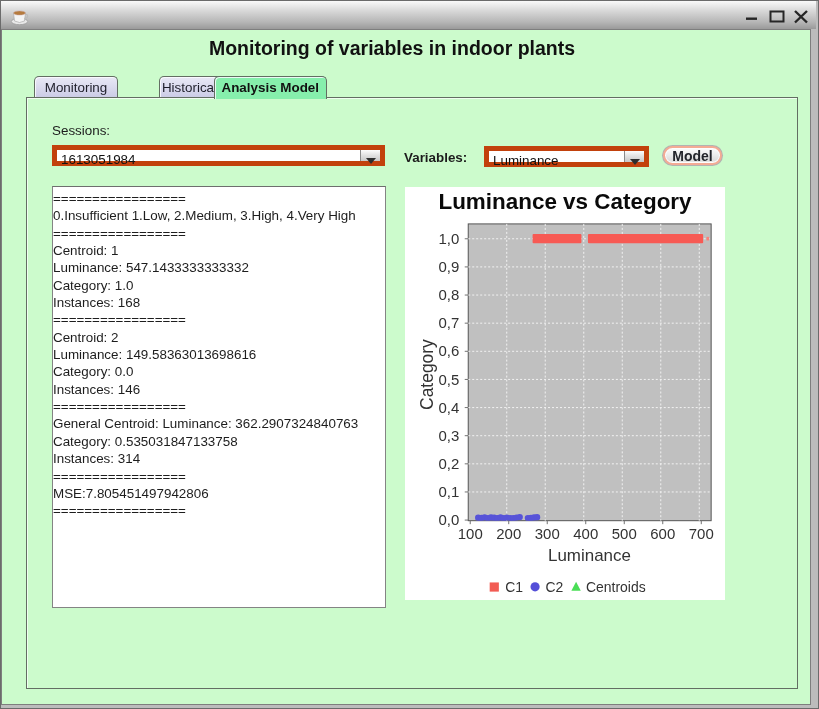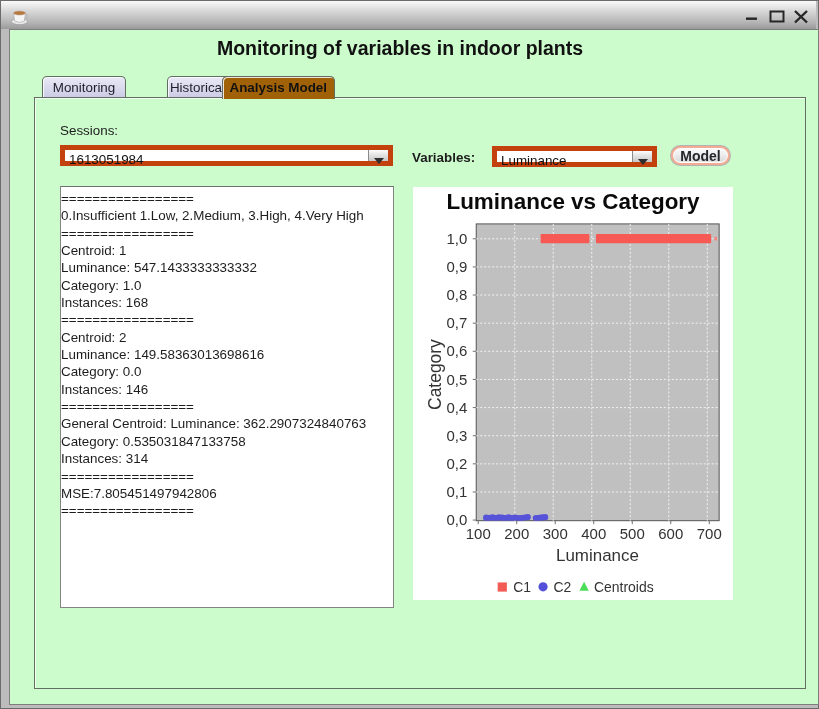--- a/index.html
+++ b/index.html
@@ -2,29 +2,29 @@
 <html><head>
 <meta charset="utf-8">
 <style>
 * { margin:0; padding:0; box-sizing:border-box; }
 html,body { width:819px; height:709px; overflow:hidden; font-family:"Liberation Sans", sans-serif; }
 #win { position:absolute; left:0; top:0; width:819px; height:709px; background:#6b6b6b; }
 #frame { position:absolute; left:1px; top:1px; width:817px; height:707px; background:#bcbcbc; }
 #titlebar { position:absolute; left:1px; top:1px; width:815px; height:28px;
   background:linear-gradient(#fafafa 0%, #d8d8d8 35%, #b6b6b6 75%, #9a9a9a 100%); }
 #cup { position:absolute; left:9px; top:7px; }
-#content { position:absolute; left:10px; top:30px; width:808px; height:674px; background:#ccfbcc;
+#content { position:absolute; left:2px; top:30px; width:808px; height:674px; background:#ccfbcc;
   box-shadow:0 0 0 1px #7e7e7e; }
 #apptitle { position:absolute; left:0px; top:7px; width:780px; text-align:center;
   font-size:19.5px; font-weight:bold; color:#111; }
 .tab { position:absolute; top:46px; border:1px solid #636e63; border-bottom:none;
   border-radius:5px 5px 0 0; background:linear-gradient(#e9e9f6 0%, #cccce6 100%);
   font-size:13.4px; color:#1e1e2a; text-align:center; line-height:21px; height:21px;
   box-shadow:inset 1px 1px 0 rgba(252,252,255,0.85); }
-#tab3 { background:#a16207; font-weight:bold; color:#111; height:23px; z-index:3; }
+#tab3 { background:#86efac; font-weight:bold; color:#111; height:23px; z-index:3; }
 #tabpanel { position:absolute; left:24px; top:67px; width:772px; height:592px;
   border:1px solid #636e63; background:#ccfbcc; box-shadow:inset 1px 1px 0 rgba(255,255,255,0.7); }
 .lbl { position:absolute; font-size:13.4px; color:#1c1c1c; }
 .combo { position:absolute; background:#fff; border:5px solid #c2410c; font-size:13.4px; color:#111; }
 .combo .tx { position:absolute; left:4px; top:2px; }
 .combo .btn { position:absolute; right:0; top:0; bottom:0; width:20px; border-left:1px solid #8a8a8a;
   background:linear-gradient(#fdfdfd 0%, #e3e3e3 45%, #c8c8c8 100%); }
 .combo .btn:after { content:""; position:absolute; left:4.5px; top:7.5px; width:0; height:0;
   border-left:5.5px solid transparent; border-right:5.5px solid transparent; border-top:6px solid #2d2d2d; }
 #modelbtn { position:absolute; left:635px; top:47px; width:61px; height:21px; background:#b2b3b2; border-radius:11px; }

